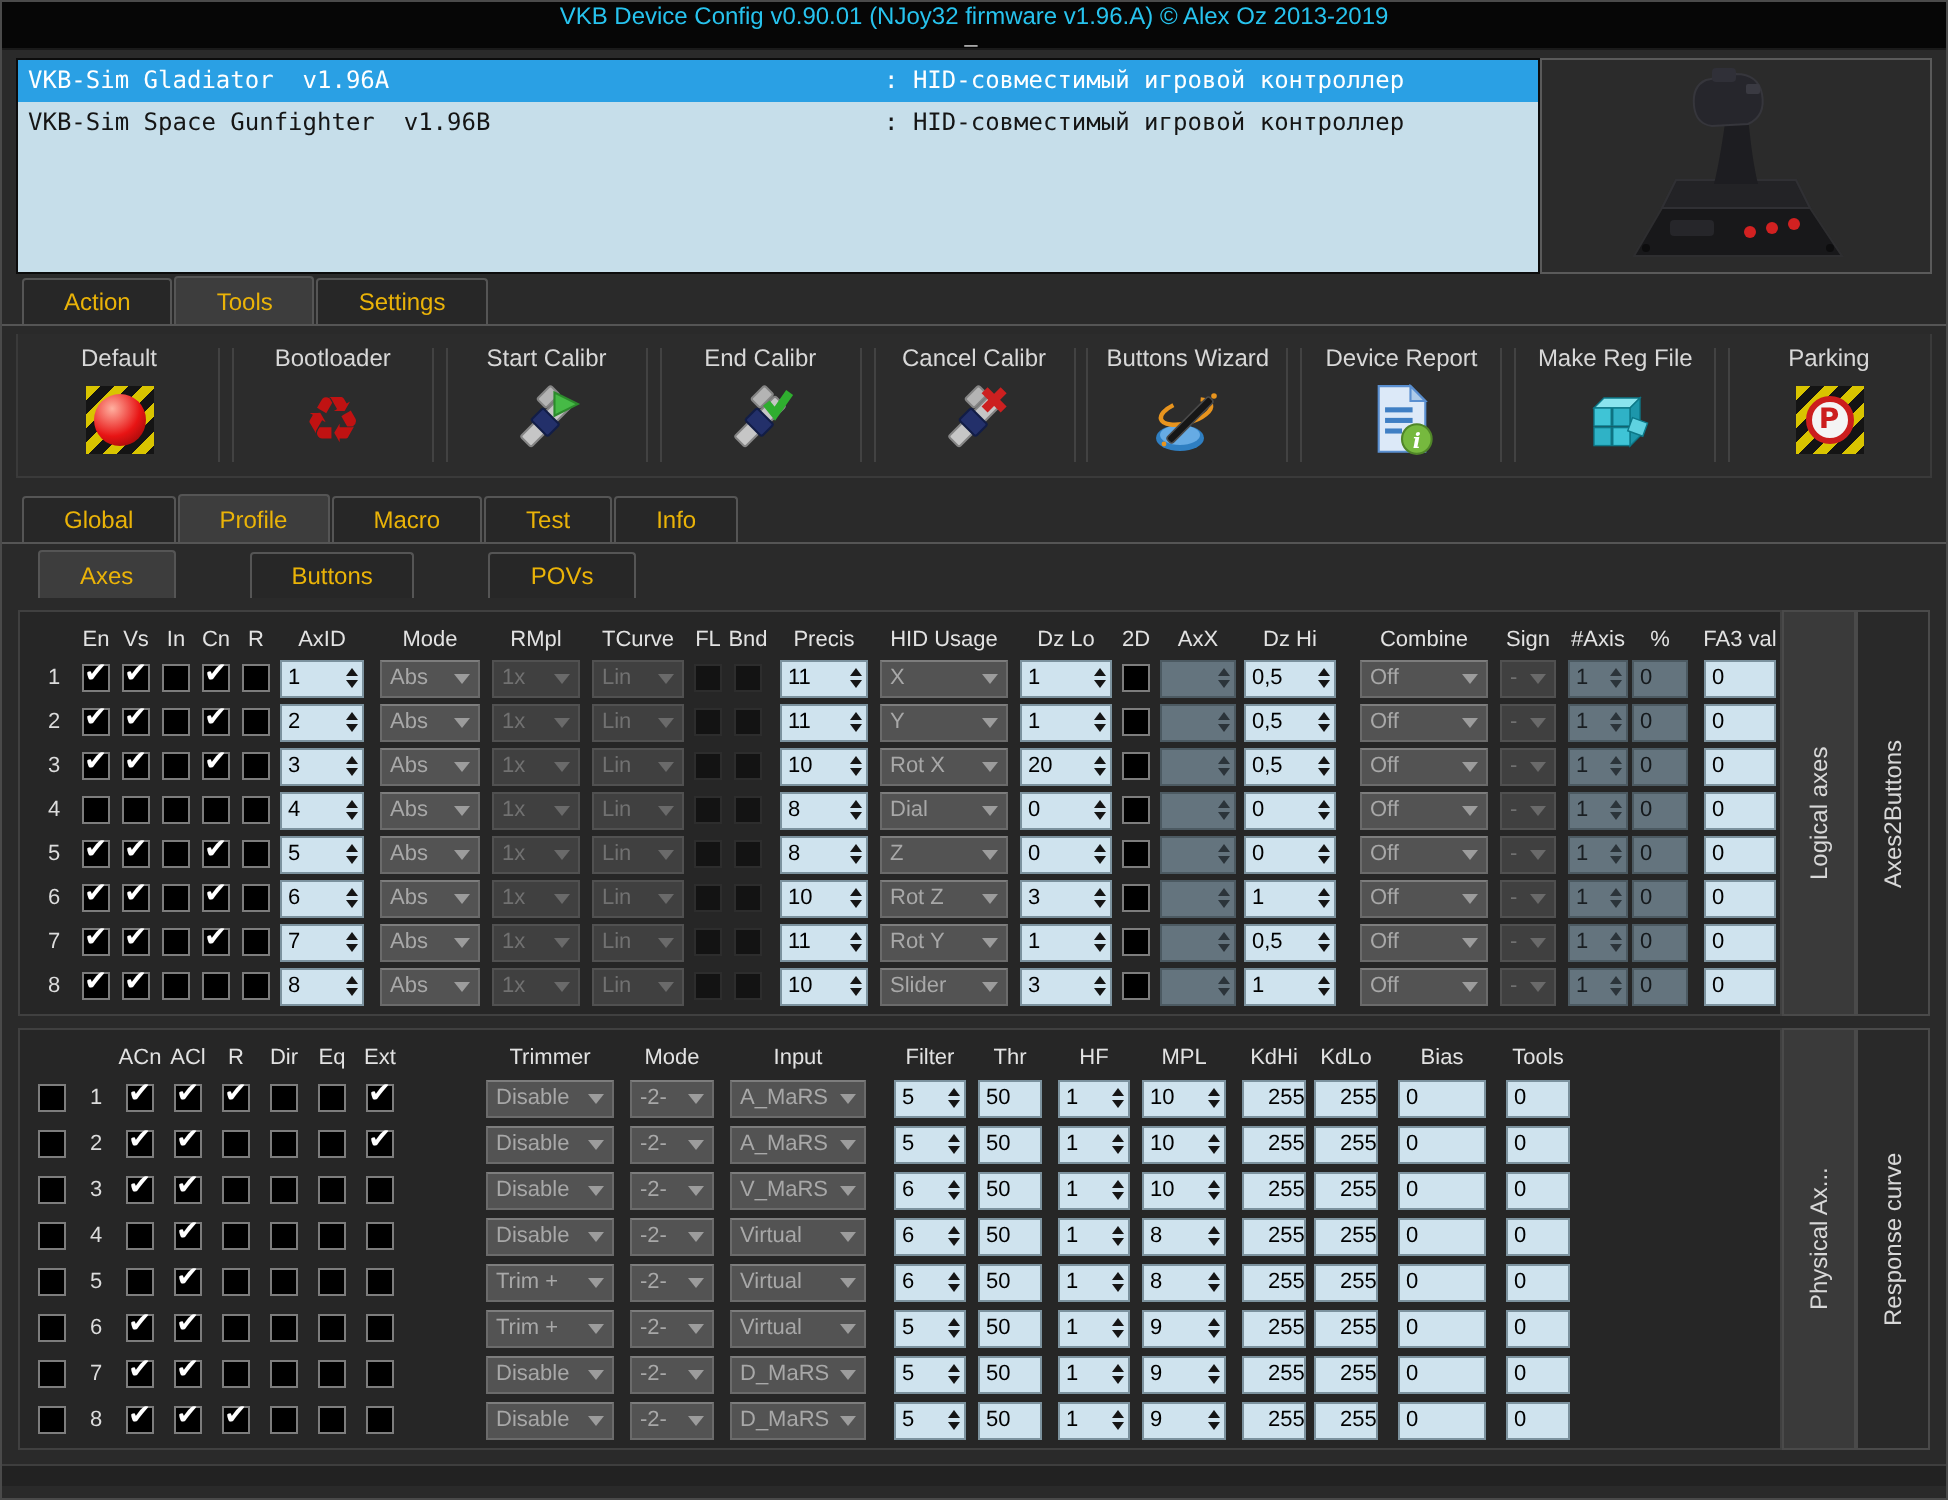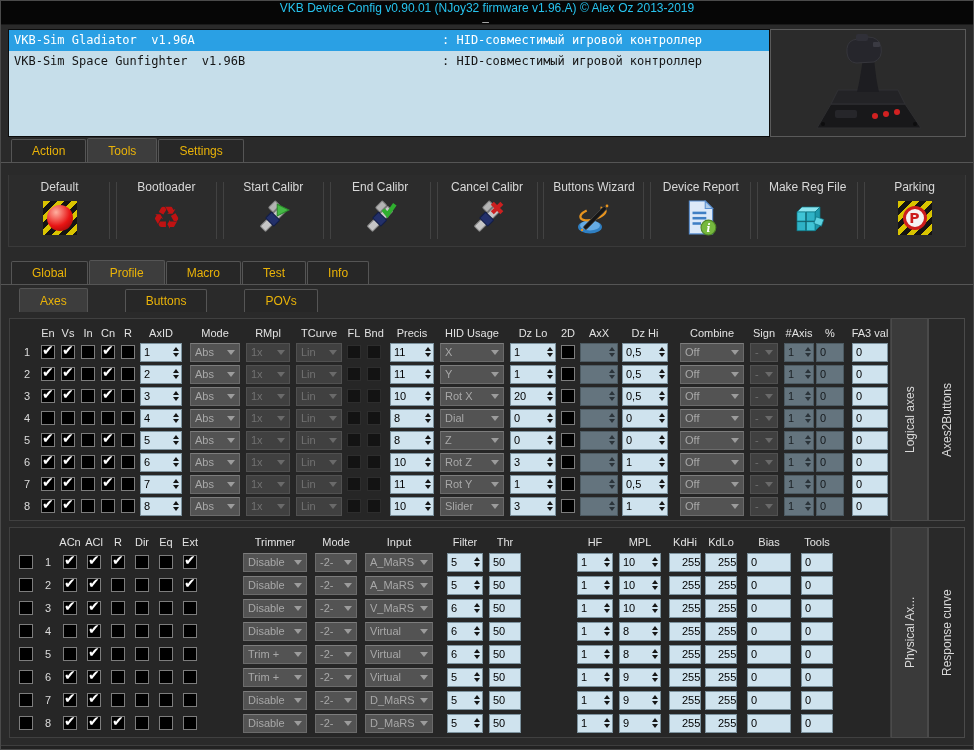--- a/index.html
+++ b/index.html
@@ -38,21 +38,21 @@
   
   .tabbar { display:flex; align-items:flex-end; border-bottom:1px solid #555; padding-left:10px; height:26px; }
   .tab {
     padding:4px 20px 4px 20px; background:#272727; border:1px solid #555; border-bottom:none;
     color:#eab308; margin-right:1px; border-radius:2px 2px 0 0; font-size:12px; cursor:default;
   }
   .tab.active { background:#3d3d3d; padding-top:5px; }
   .tabbar.sub { border-bottom:none; padding-left:18px; margin-top:1px;gap:36px; }
   
   .toolbar {
-    height:72px; margin:12px 7px; border:1px solid #3a3a3a; border-top:none;
+    height:72px; margin:4px 7px; border:1px solid #3a3a3a; border-top:none;
     background:#2c2c2c; display:flex; align-items:stretch; padding:2px 2px;
   }
   .tbtn { width:99px; display:flex; flex-direction:column; align-items:center; padding-top:3px; color:#d8d8d8; font-size:12px; cursor:default; }
   .tbtn .ticon { margin-top:5px; width:36px; height:38px; display:flex; align-items:center; justify-content:center; position:relative; }
   .tsep { width:8px; border-left:1px solid #424242; border-right:1px solid #424242; margin:5px 1px; }
   
   .hazard { width:34px; height:34px; background:repeating-linear-gradient(135deg,#d9c400 0 5px,#141414 5px 10px);
     display:flex; align-items:center; justify-content:center; }
   .ball { width:26px; height:26px; border-radius:50%;
     background:radial-gradient(circle at 35% 28%, #ffb0a0, #e81414 55%, #7e0505); }
@@ -115,21 +115,21 @@
   .u-axx{width:38px;margin-right:4px;} .u-dzhi{width:46px;margin-right:12px;}
   .u-combine{width:64px;margin-right:6px;} .u-sign{width:28px;margin-right:6px;}
   .u-naxis{width:30px;margin-right:2px;} .u-pct{width:28px;margin-right:8px;}
   .u-fa3{width:36px;margin-right:0;}
   
   .l-sel{width:16px;margin-right:6px;} .l-num{width:16px;margin-right:6px;}
   .l-acb{width:16px;margin-right:8px;}
   .l-trimmer{width:64px;margin-right:8px;margin-left:37px;}
   .l-mode{width:42px;margin-right:8px;} .l-input{width:68px;margin-right:14px;}
   .l-filter{width:36px;margin-right:6px;} .l-thr{width:32px;margin-right:8px;}
-  .l-hf{width:36px;margin-right:6px;margin-left:48px;} .l-mpl{width:42px;margin-right:8px;}
+  .l-hf{width:36px;margin-right:6px;} .l-mpl{width:42px;margin-right:8px;}
   .l-kdhi{width:32px;margin-right:4px;} .l-kdlo{width:32px;margin-right:10px;}
   .l-bias{width:44px;margin-right:10px;} .l-base{width:32px;margin-right:0;}
   
   .statusbar { height:11px; margin-top:7px; border-top:1px solid #3e3e3e; background:#222; }
 </style>
 </head>
 <body>
 
 <div class="titlebar">
   <svg class="appicon" viewBox="0 0 18 18">

